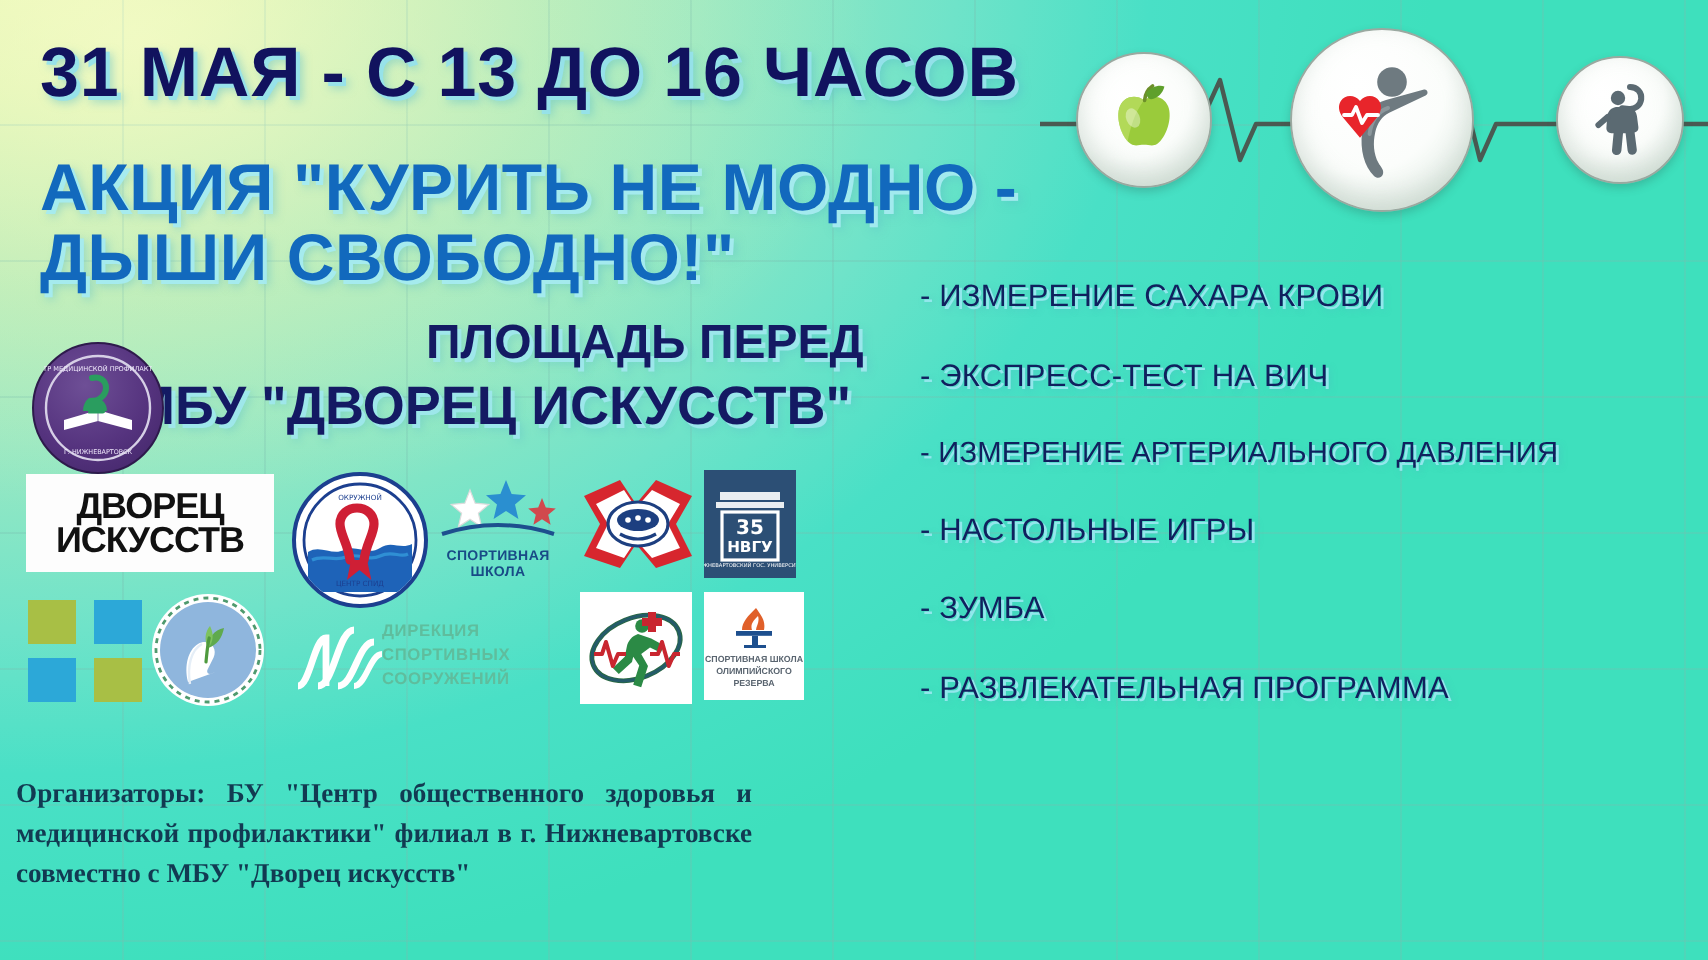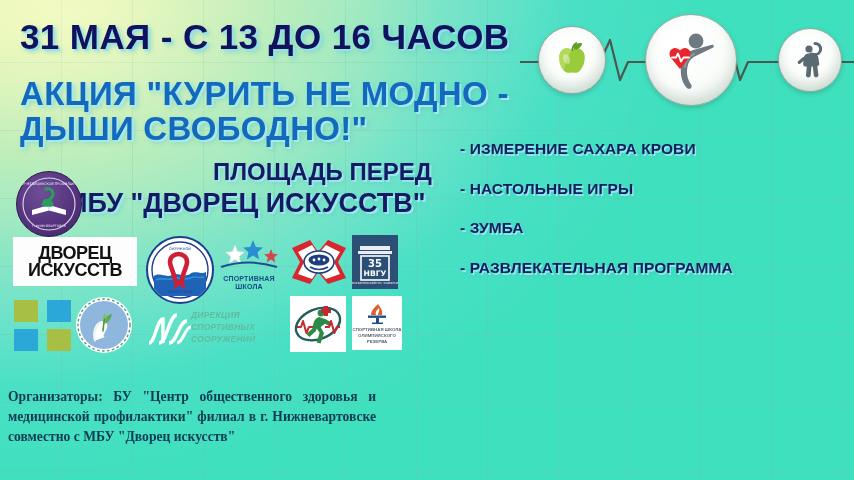--- a/index.html
+++ b/index.html
@@ -70,21 +70,21 @@
   }
 
   
   #activities {
     position: absolute;
     left: 460px; top: 140px;
     width: 392px;
   }
   .act {
     font-size: 15.5px;
-    font-weight: 700;
+    font-weight: 400;
     color: #10205e;
     letter-spacing: 0.1px;
     margin-bottom: 21.5px;
     white-space: nowrap;
     text-shadow: 1.5px 1.5px 0 rgba(150,232,238,0.95), 2px 2px 3px rgba(80,185,195,0.5);
   }
   .act.small { font-size: 14.6px; }
 
   
   #organizers {
@@ -174,21 +174,21 @@
     left: 352px; top: 235px; width: 46px; height: 54px;
     background: #2c4f75;
     display:flex; align-items:center; justify-content:center;
   }
 
   #logo-direkcia {
     left: 145px; top: 305px; width: 145px; height: 48px;
   }
   #logo-direkcia .dir-text {
     position: absolute; left: 46px; top: 4px;
-    font-size: 8.4px; font-weight: 800; font-style: italic;
+    font-size: 8.4px; font-weight: 800; 
     color: #5fbd9d; line-height: 12px; letter-spacing: 0.3px;
   }
 
   #logo-runner {
     left: 290px; top: 296px; width: 56px; height: 56px;
     background: #ffffff; display:flex; align-items:center; justify-content:center;
   }
   #logo-olymp {
     left: 352px; top: 296px; width: 50px; height: 54px;
     background: #ffffff; display:flex; flex-direction: column; align-items:center; justify-content:center;
@@ -206,20 +206,22 @@
   <div id="wash"></div>
 
   <div class="txt" id="h-date">31 МАЯ - С 13 ДО 16 ЧАСОВ</div>
   <div class="txt" id="h-action-1">АКЦИЯ "КУРИТЬ НЕ МОДНО -</div>
   <div class="txt" id="h-action-2">ДЫШИ СВОБОДНО!"</div>
   <div class="txt" id="h-place-1">ПЛОЩАДЬ ПЕРЕД</div>
   <div class="txt" id="h-place-2">МБУ "ДВОРЕЦ ИСКУССТВ"</div>
 
   <div id="activities">
     <div class="act">- ИЗМЕРЕНИЕ САХАРА КРОВИ</div>
+    <div class="act">-  ЭКСПРЕСС-ТЕСТ НА ВИЧ</div>
+    <div class="act small">- ИЗМЕРЕНИЕ АРТЕРИАЛЬНОГО ДАВЛЕНИЯ</div>
     <div class="act">- НАСТОЛЬНЫЕ ИГРЫ</div>
     <div class="act">- ЗУМБА</div>
     <div class="act">- РАЗВЛЕКАТЕЛЬНАЯ ПРОГРАММА</div>
   </div>
 
   <div id="organizers">Организаторы: БУ "Центр общественного здоровья и медицинской профилактики" филиал в г. Нижневартовске совместно с МБУ "Дворец искусств"</div>
 
   <div id="badges">
     <svg class="ecg" width="334" height="112" viewBox="0 0 334 112" style="left:0;top:0;">
       <path d="M0 56 L70 56 L80 56 L90 34 L100 74 L108 56 L150 56 L170 56 L190 56 L200 56 L210 34 L220 74 L228 56 L270 56 L334 56" fill="none" stroke="#4a5a52" stroke-width="2.2" stroke-linejoin="round" stroke-linecap="round"></path>

